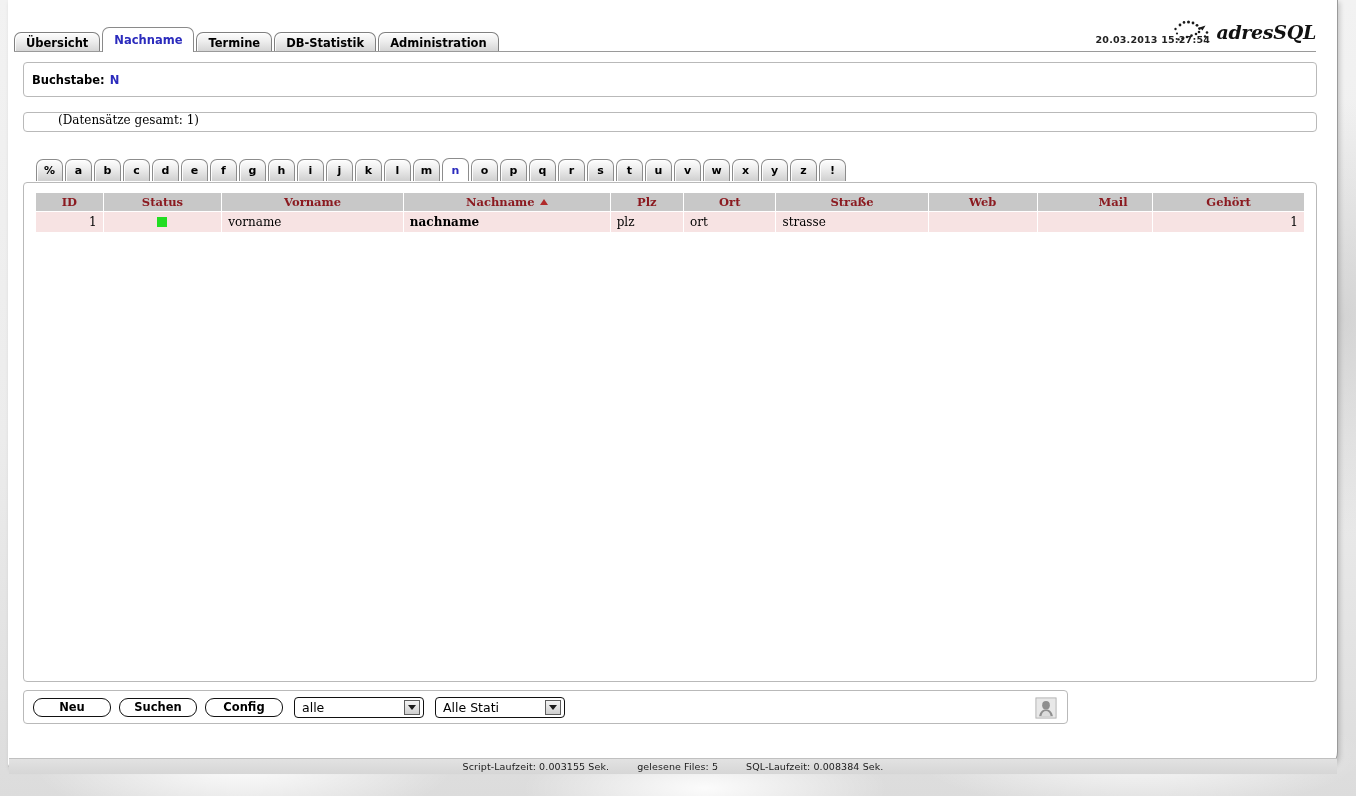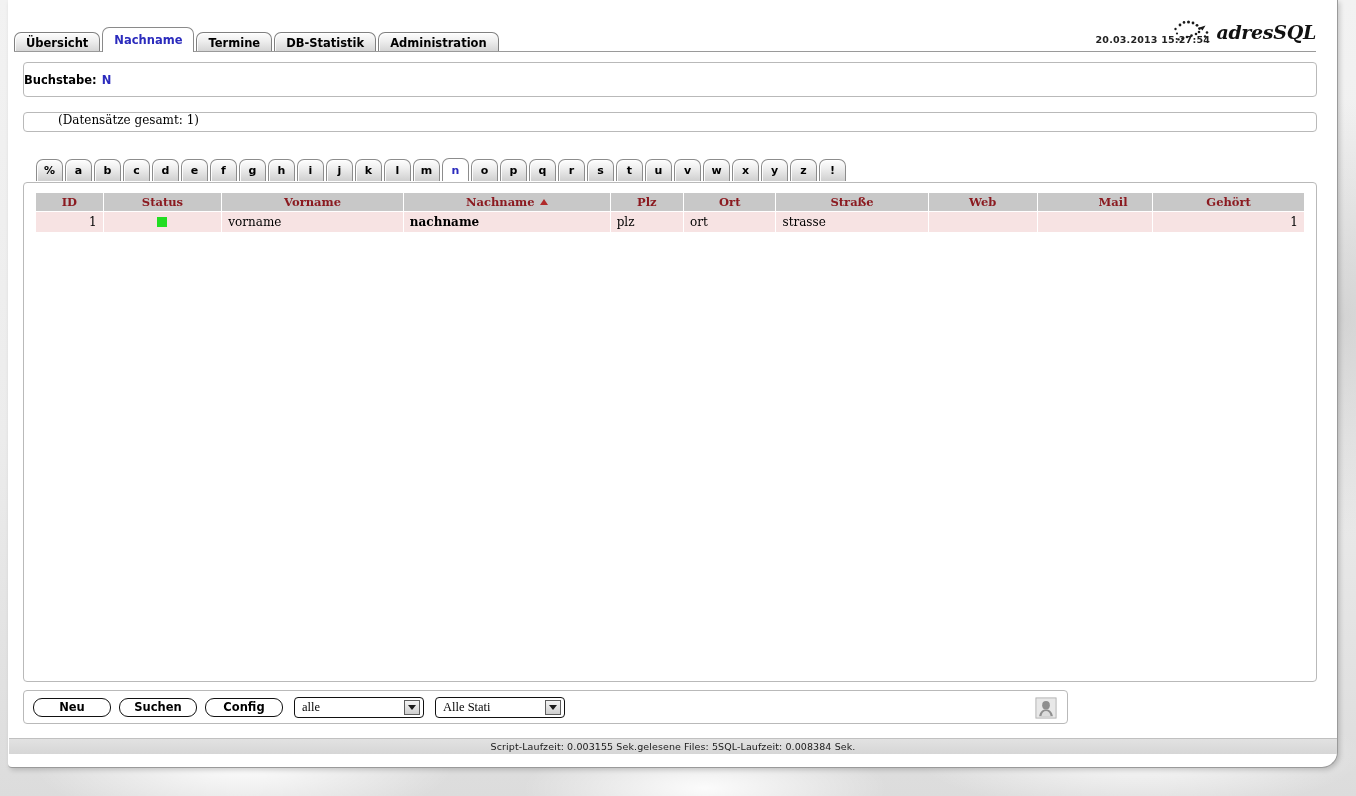--- a/index.html
+++ b/index.html
@@ -113,21 +113,21 @@
     border: 1px solid #b9b9b9;
     border-radius: 4px;
   }
 
   #buchstabe-panel {
     left: 23px; top: 62px;
     width: 1294px; height: 35px;
     display: flex; align-items: center;
   }
   .buchstabe-label {
-    margin-left: 0;
+    margin-left: 8px;
     font-size: 11.5px;
     font-weight: bold;
     color: #000;
   }
   .buchstabe-value {
     margin-left: 5px;
     font-size: 11.5px;
     font-weight: bold;
     color: #2b2bbd;
   }
@@ -300,27 +300,28 @@
     position: absolute;
     right: 9px; top: 5px;
     width: 24px; height: 24px;
     display: flex; align-items: center; justify-content: center;
     cursor: pointer;
   }
 
   
   .footer-bar {
     position: absolute;
-    left: 9px; top: 738px;
+    left: 9px; top: 758px;
     width: 1328px; height: 16px;
     background: linear-gradient(180deg, #e2e2e2 0%, #d6d6d6 100%);
     border-top: 1px solid #c0c0c0;
     display: flex;
     align-items: center;
     justify-content: center;
+    gap: 28px;
   }
   .footer-item {
     font-size: 9.5px;
     color: #1a1a1a;
     white-space: nowrap;
     letter-spacing: 0.1px;
   }
 </style>
 </head>
 <body>
@@ -438,21 +439,21 @@
         </tr>
       </tbody>
   </table>
 
   <div class="panel" id="toolbar-panel">
     <div id="tb-buttons" style="display:flex;align-items:center;">
         <div class="tb-btn">Neu</div>
         <div class="tb-btn">Suchen</div>
         <div class="tb-btn">Config</div>
       </div>
-    <div id="tb-selects" style="display:flex;align-items:center;font-family:Liberation Serif, serif;">
+    <div id="tb-selects" style="display:flex;align-items:center;">
         <div class="tb-select">
           <span class="sel-text">alle</span>
           <span class="sel-arrow"></span>
         </div>
         <div class="tb-select">
           <span class="sel-text">Alle Stati</span>
           <span class="sel-arrow"></span>
         </div>
       </div>
     <div class="user-icon-box">

